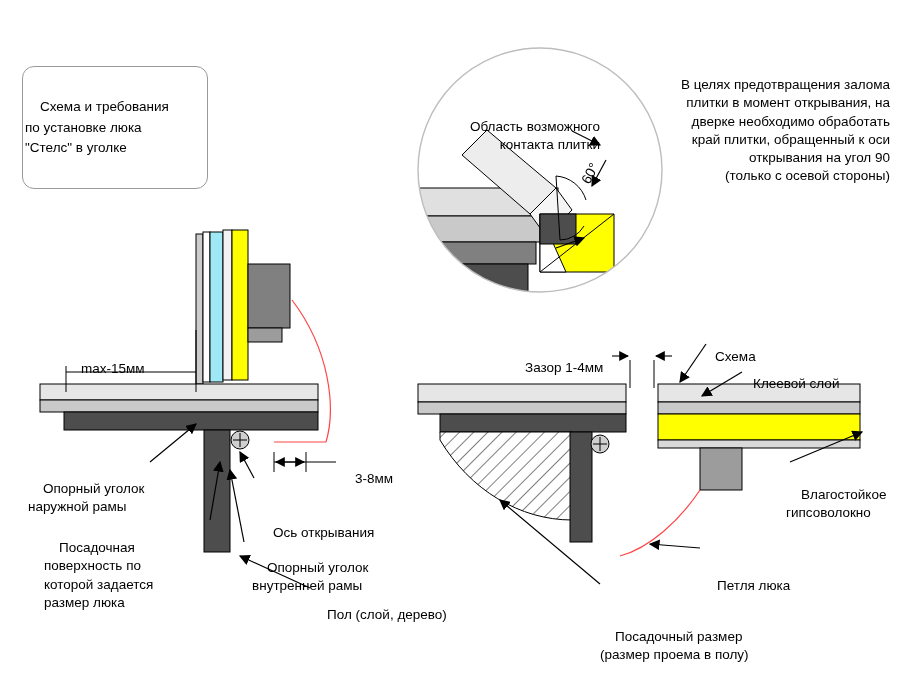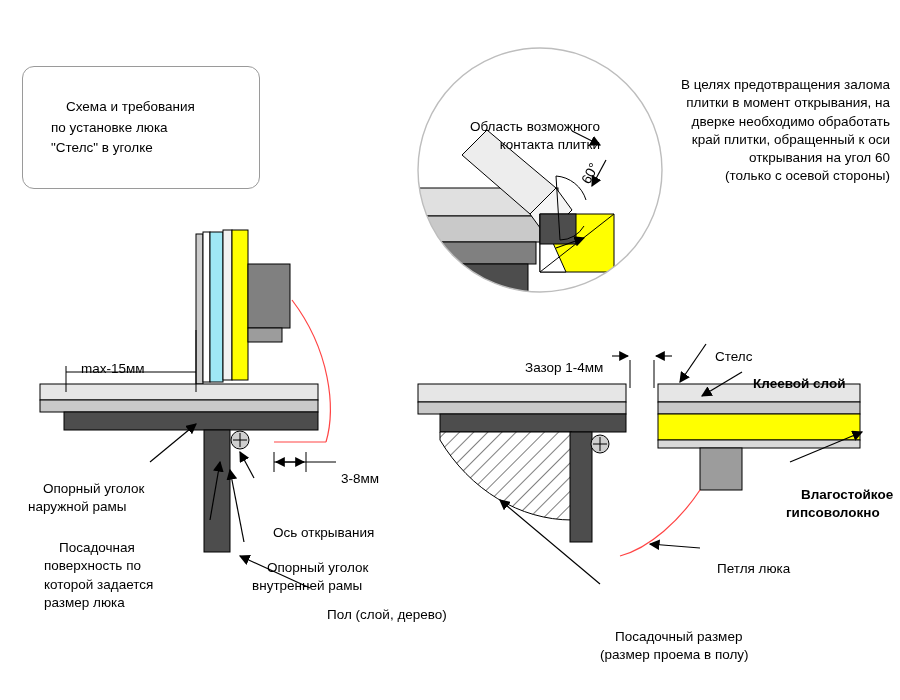--- a/index.html
+++ b/index.html
@@ -16,21 +16,21 @@
   .lbl.r{text-align:right;}
   svg{position:absolute;left:0;top:0;width:900px;height:700px;overflow:visible;}
   .callout{
     position:absolute;
     border:1px solid #9a9a9a;
     border-radius:12px;
     background:#ffffff;
     font-size:13.5px;
     line-height:1.5;
     color:#000;
-    padding:10px 28px;
+    padding:10px 2px;
     white-space:pre;
   }
 </style>
 </head>
 <body>
 
 <div class="stage">
 
   <svg viewBox="0 0 900 700">
     <defs>
@@ -156,38 +156,38 @@
     <span>Схема и требования
 по установке люка
 "Стелс" в уголке</span>
   </div>
 
   <div class="lbl r" style="left:612px;top:58px;width:278px;text-align:right;">
     <span>В целях предотвращения залома
 плитки в момент открывания, на
 дверке необходимо обработать
 край плитки, обращенный к оси
-открывания на угол 60
+открывания на угол 90
 (только с осевой стороны)</span>
   </div>
 
   <div class="lbl c" style="left:424px;top:100px;width:176px;">
     <span>Область возможного
 контакта плитки</span>
   </div>
 
   <div class="lbl" style="left:568px;top:152px;transform:rotate(-62deg);font-size:14px;">
     <span>60°</span>
   </div>
 
   <div class="lbl" style="left:66px;top:342px;">
     <span>max-15мм</span>
   </div>
 
-  <div class="lbl" style="left:326px;top:452px;">
+  <div class="lbl" style="left:340px;top:452px;">
     <span>3-8мм</span>
   </div>
 
   <div class="lbl" style="left:28px;top:462px;">
     <span>Опорный уголок
 наружной рамы</span>
   </div>
 
   <div class="lbl" style="left:258px;top:506px;">
     <span>Ось открывания</span>
@@ -207,33 +207,33 @@
 
   <div class="lbl" style="left:312px;top:588px;">
     <span>Пол (слой, дерево)</span>
   </div>
 
   <div class="lbl" style="left:510px;top:341px;">
     <span>Зазор 1-4мм</span>
   </div>
 
   <div class="lbl" style="left:700px;top:330px;">
-    <span>Стелс</span>
-  </div>
-
-  <div class="lbl" style="left:738px;top:357px;font-weight:bold;">
+    <span>Схема</span>
+  </div>
+
+  <div class="lbl" style="left:738px;top:357px;">
     <span>Клеевой слой</span>
   </div>
 
-  <div class="lbl" style="left:786px;top:468px;font-weight:bold;">
+  <div class="lbl" style="left:786px;top:468px;">
     <span>Влагостойкое
 гипсоволокно</span>
   </div>
 
-  <div class="lbl" style="left:702px;top:542px;">
+  <div class="lbl" style="left:702px;top:559px;">
     <span>Петля люка</span>
   </div>
 
   <div class="lbl" style="left:600px;top:610px;">
     <span>Посадочный размер
 (размер проема в полу)</span>
   </div>
 
 </div>
 

